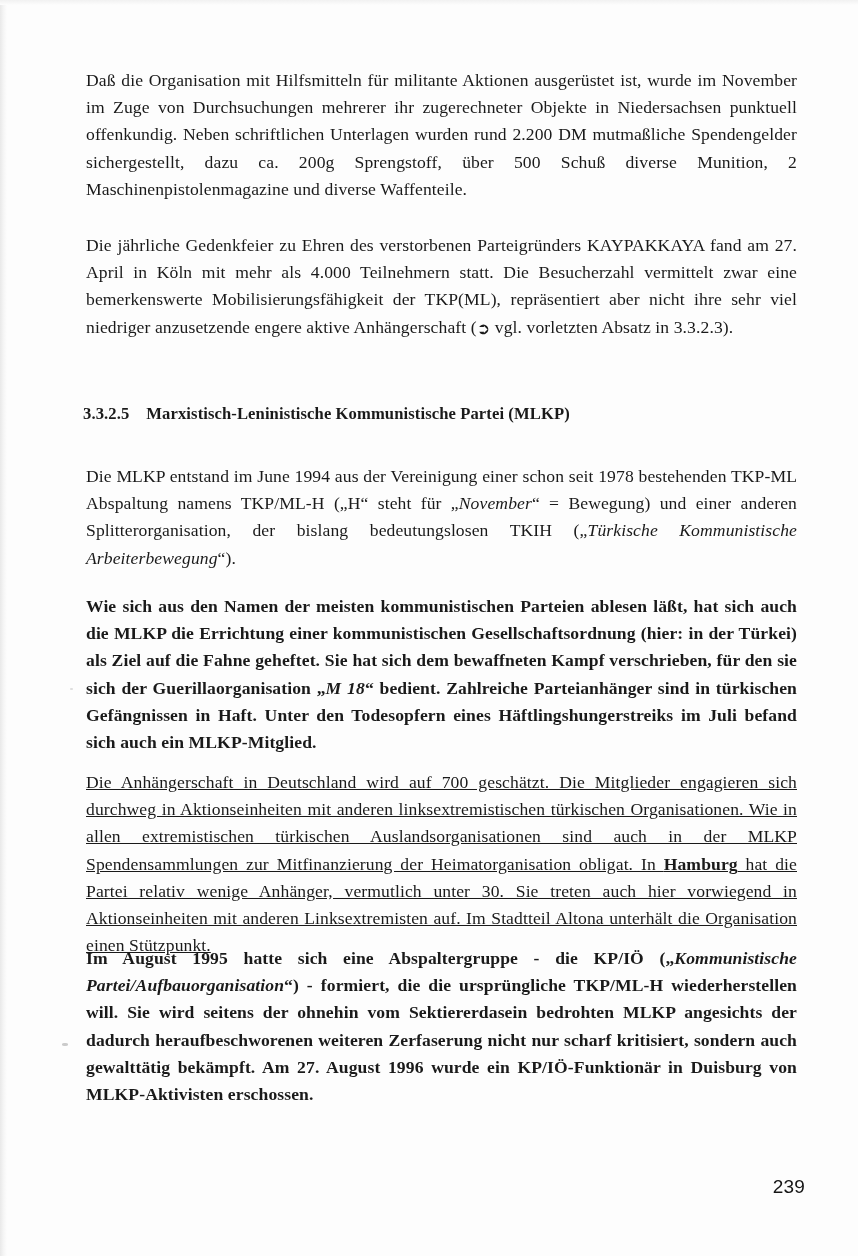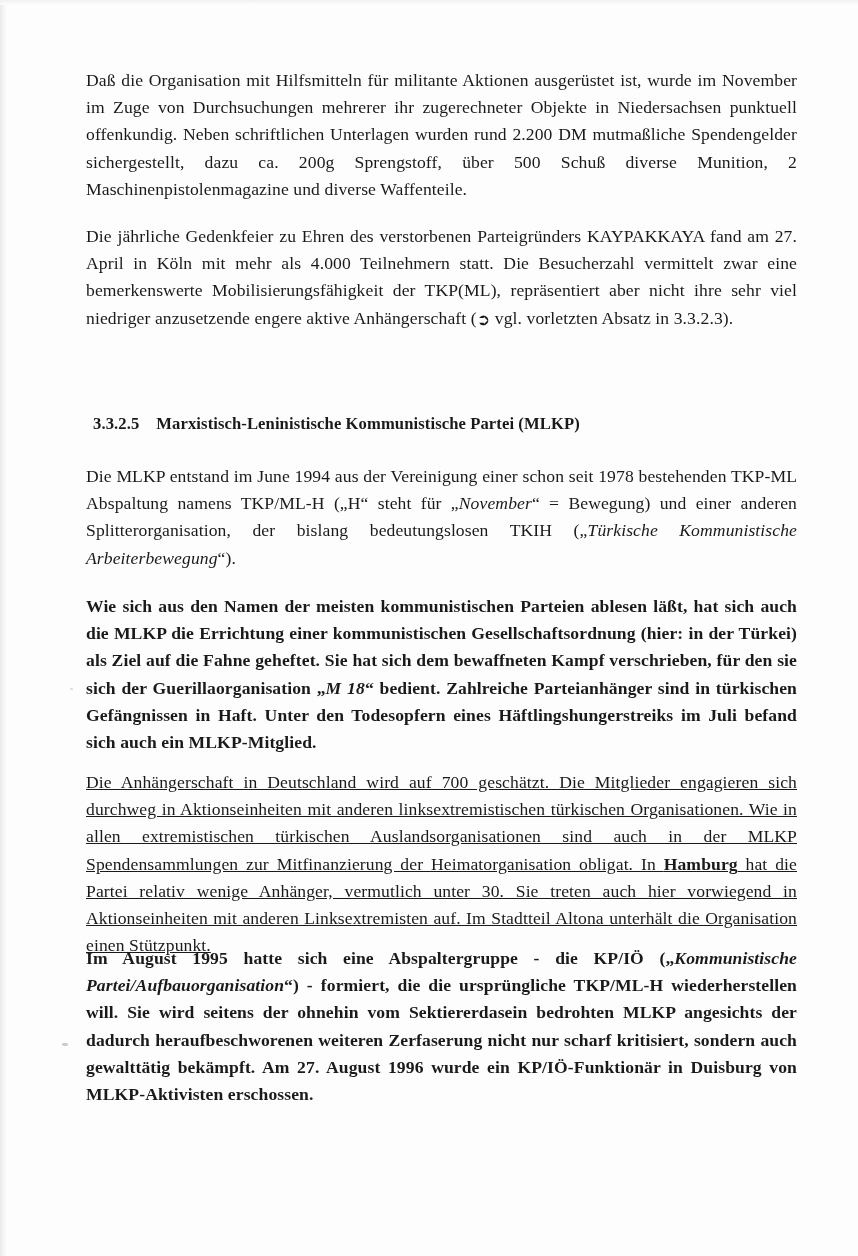--- a/index.html
+++ b/index.html
@@ -50,32 +50,32 @@
     letter-spacing: 0.1px;
     -webkit-font-smoothing: antialiased;
   }
   .body-text:last-child { text-align: left; }
   p.para {
     margin: 8px;
     text-align: justify;
   }
   
   #para-1 { top: 59px; }
-  #para-2 { top: 215px; }
+  #para-2 { top: 224px; }
   #heading-3325 { top: 398px; }
   #para-3 { top: 455px; }
   #para-4 { top: 585px; font-weight: bold; }
   #para-5 { top: 761px; text-decoration: underline; }
   #para-6 { top: 937px; font-weight: bold; }
 
   h3.section-heading {
     position: absolute;
     left: 0;
     width: 727px;
-    margin: 15px;
+    margin: 5px;
     font-family: "Liberation Serif", "DejaVu Serif", serif;
     font-size: 16.6px;
     font-weight: bold;
     line-height: 22px;
     letter-spacing: 0.1px;
     white-space: nowrap;
   }
   .heading-number { display: inline-block; margin-right: 17px; }
 
   i.it { font-style: italic; }
@@ -140,17 +140,18 @@
   </div>
 
   <div class="body-text" id="para-5">
     <p class="para"><span>Die Anhängerschaft in Deutschland wird auf 700 geschätzt. Die Mitglieder engagieren sich durchweg in Aktionseinheiten mit anderen linksextremistischen türkischen Organisationen. Wie in allen extremistischen türkischen Auslandsorganisationen sind auch in der MLKP Spendensammlungen zur Mitfinanzierung der Heimatorganisation obligat. In </span><b class="bd">Hamburg</b><span> hat die Partei relativ wenige Anhänger, vermutlich unter 30. Sie treten auch hier vorwiegend in Aktionseinheiten mit anderen Linksextremisten auf. Im Stadtteil Altona unterhält die Organisation einen Stützpunkt.</span></p>
   </div>
 
   <div class="body-text" id="para-6">
     <p class="para"><span>Im August 1995 hatte sich eine Abspaltergruppe - die KP/IÖ („</span><i class="it">Kommunistische Partei/Aufbauorganisation</i><span>“) - formiert, die die ursprüngliche TKP/ML-H wiederherstellen will. Sie wird seitens der ohnehin vom Sektiererdasein bedrohten MLKP angesichts der dadurch heraufbeschworenen weiteren Zerfaserung nicht nur scharf kritisiert, sondern auch gewalttätig bekämpft. Am 27. August 1996 wurde ein KP/IÖ-Funktionär in Duisburg von MLKP-Aktivisten erschossen.</span></p>
   </div>
 
+  <div class="page-number">239</div>
 
 </div>
 
 <div class="speck" id="speck-1"></div>
 <div class="speck" id="speck-2"></div>
 
 </body></html>

